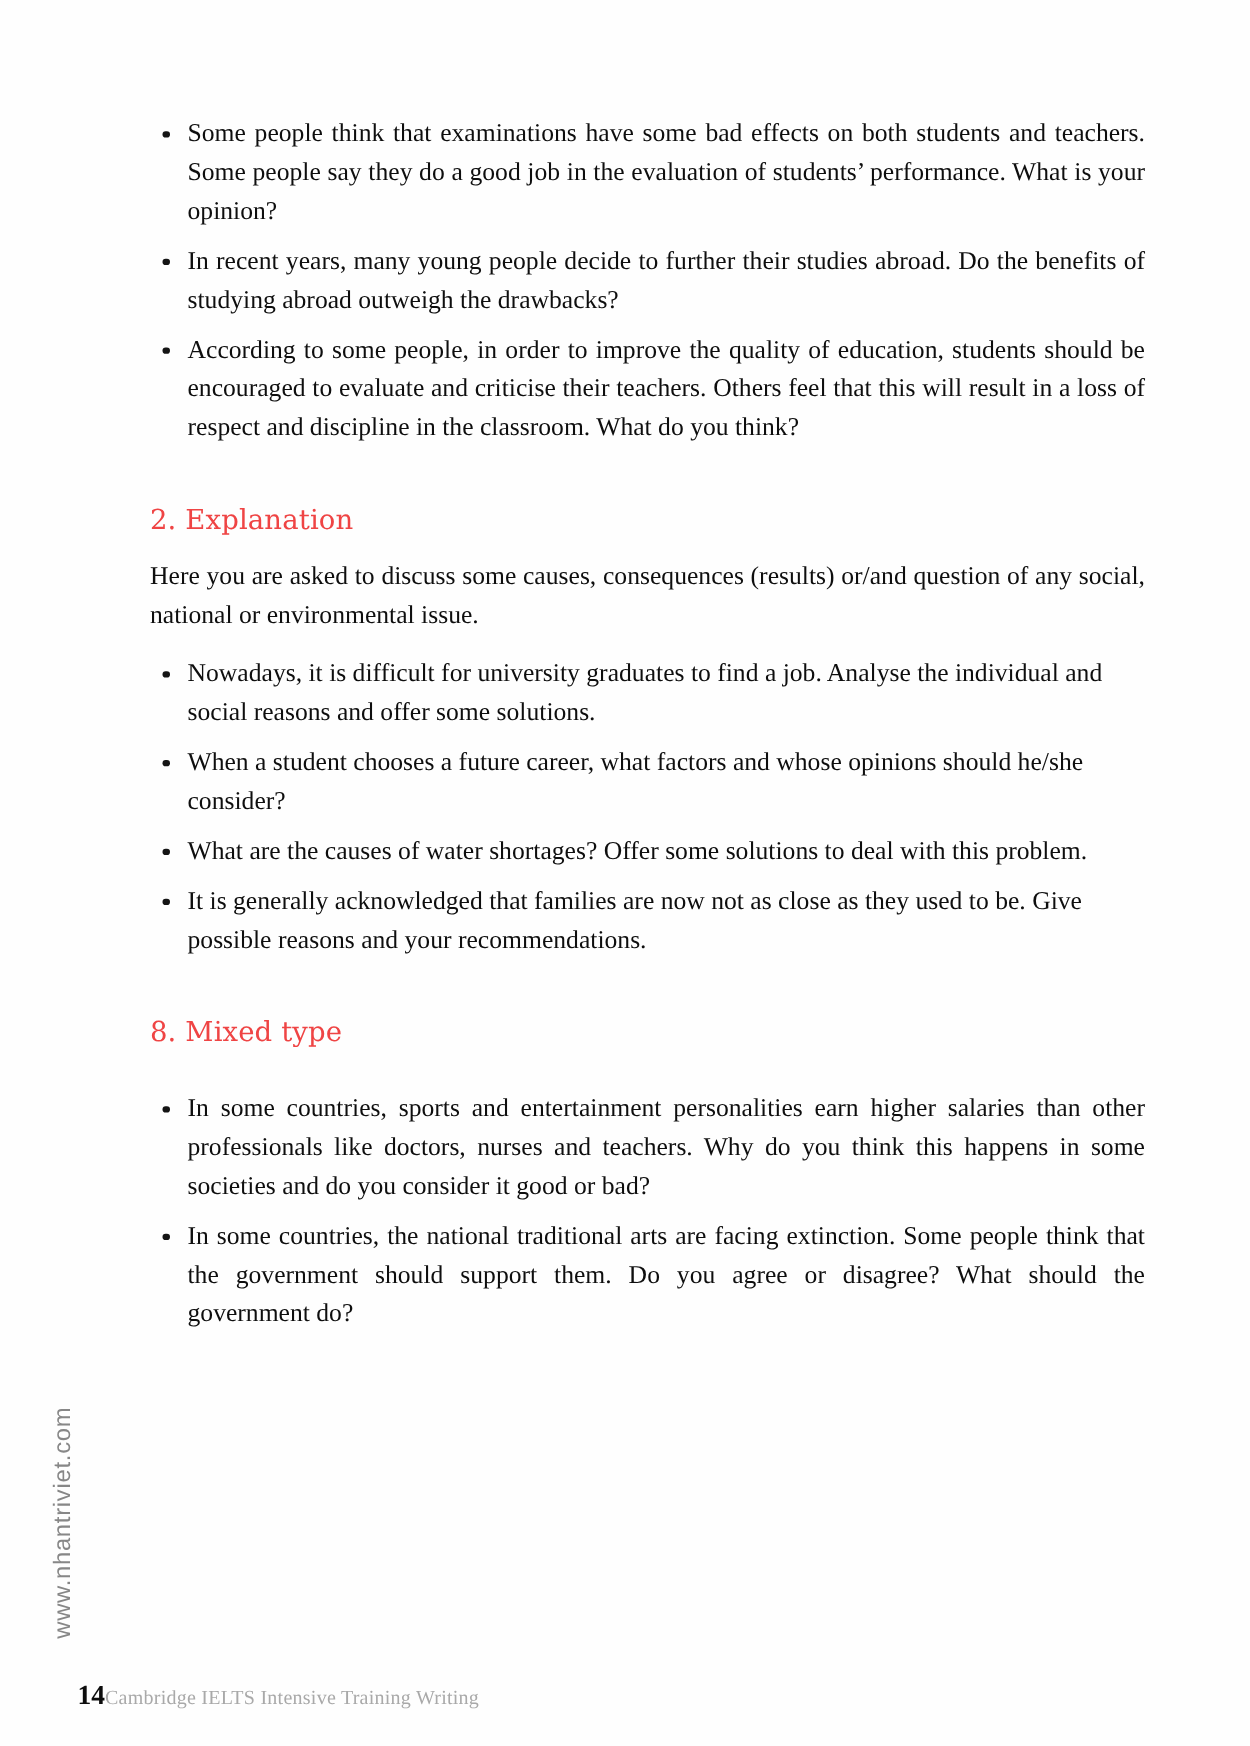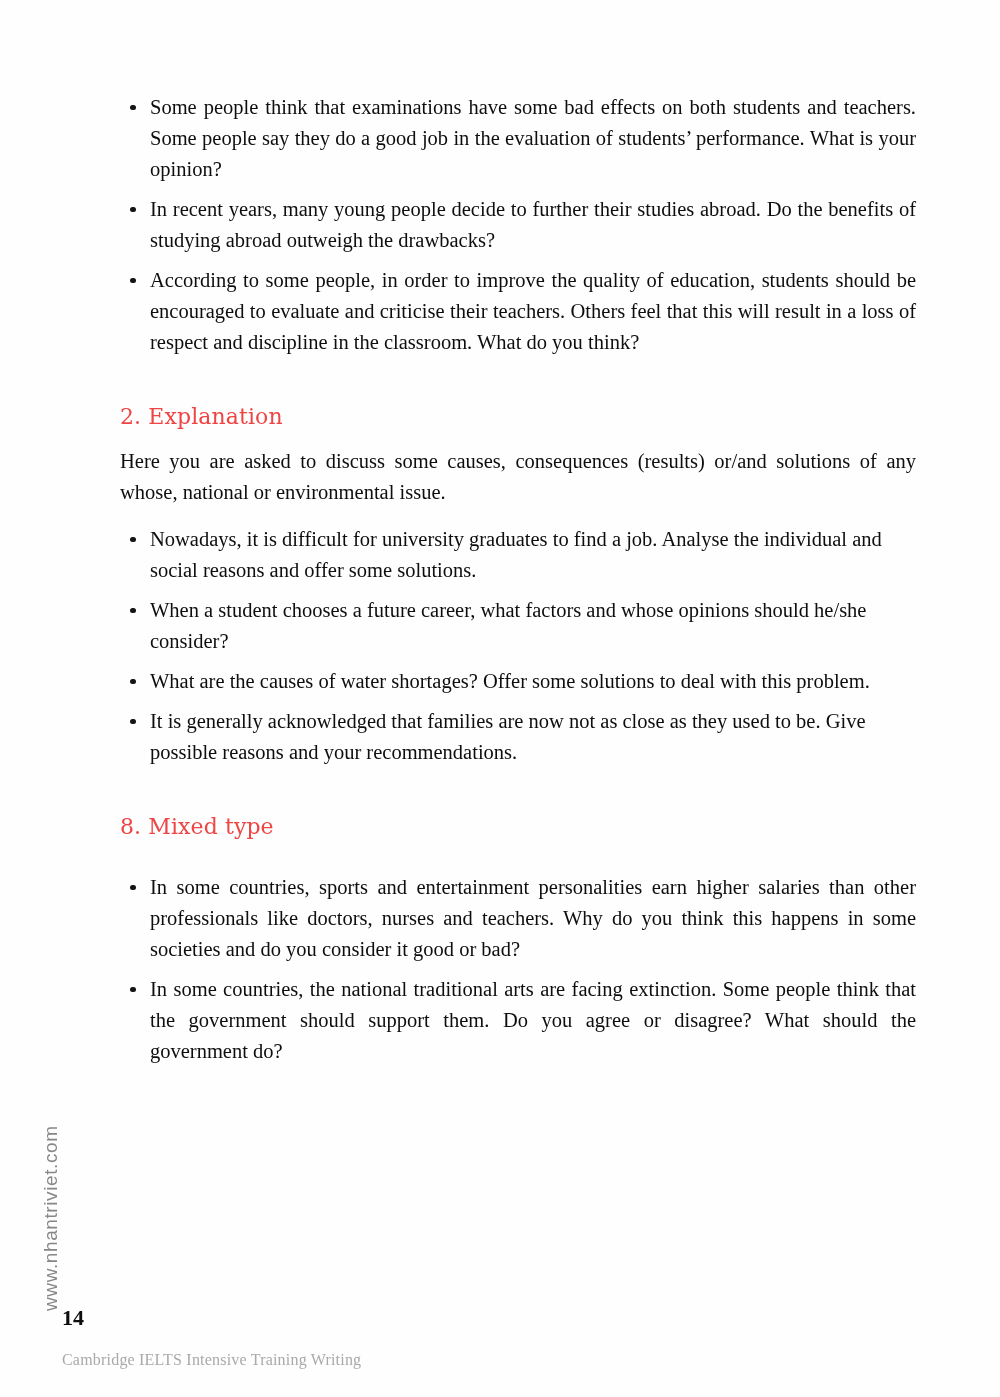--- a/index.html
+++ b/index.html
@@ -95,22 +95,20 @@
   .gap-heading-para  { height: 14px; }
   .gap-para-bullets  { height: 16px; }
 
   
   .footer {
     position: absolute;
     left: 62px;
     bottom: 28px;
     display: flex;
     align-items: baseline;
-    gap: 20px;
-    flex-direction: column;
   }
   .footer .page-number {
     font-family: "Liberation Serif", serif;
     font-weight: 700;
     font-size: 22px;
     color: #0d0d0d;
   }
   .footer .book-title {
     font-family: "Liberation Serif", serif;
     font-size: 16px;
@@ -141,21 +139,21 @@
         <span>According to some people, in order to improve the quality of education, students should be encouraged to evaluate and criticise their teachers. Others feel that this will result in a loss of respect and discipline in the classroom. What do you think?</span>
       </li>
     </ul>
 
     <div class="gap-after-bullets"></div>
 
     <h2 class="section-heading">2. Explanation</h2>
 
     <div class="gap-heading-para"></div>
 
-    <p class="body-para">Here you are asked to discuss some causes, consequences (results) or/and solutions of any whose, national or environmental issue.</p>
+    <p class="body-para">Here you are asked to discuss some causes, consequences (results) or/and question of any social, national or environmental issue.</p>
 
     <div class="gap-para-bullets"></div>
 
     <ul class="bullets ragged">
       <li>
         <span class="dot"></span>
         <span>Nowadays, it is difficult for university graduates to find a job. Analyse the individual and social reasons and offer some solutions.</span>
       </li>
       <li>
         <span class="dot"></span>

